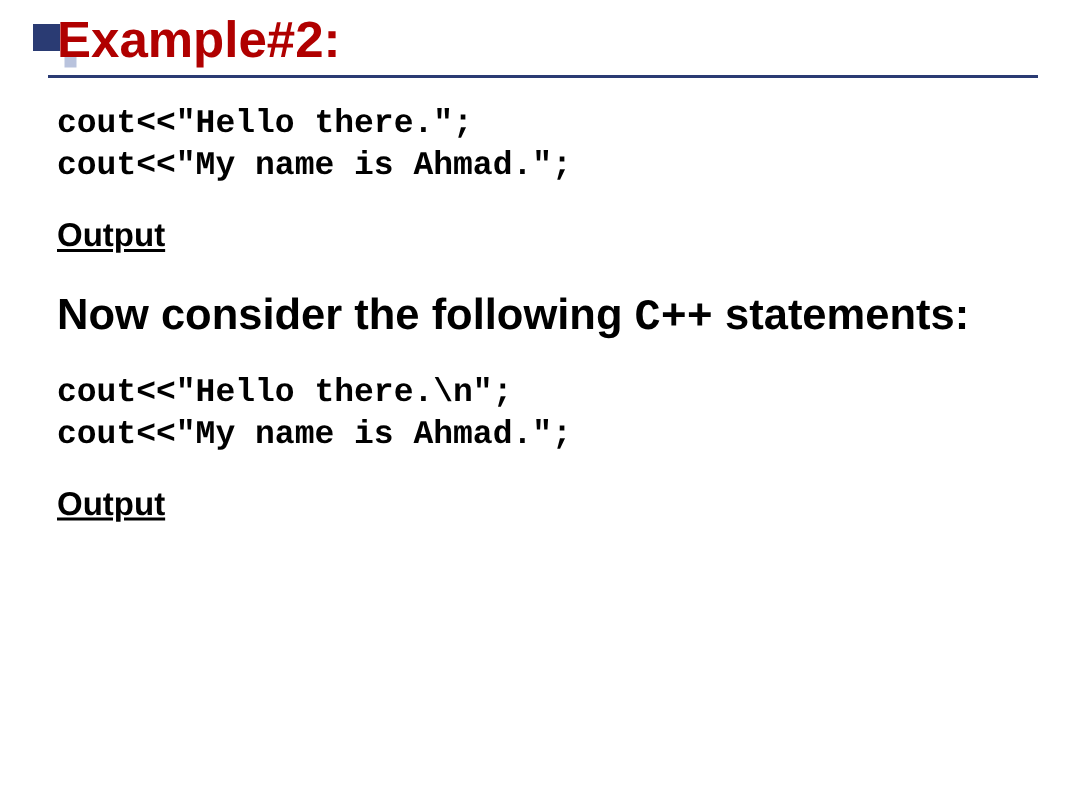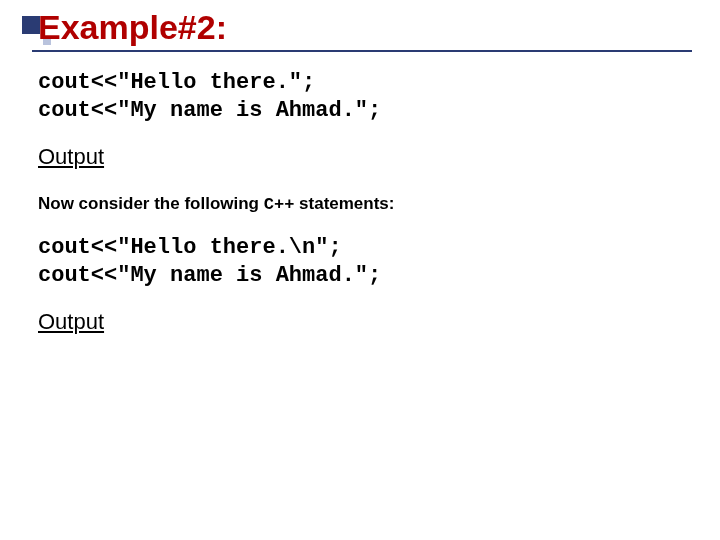--- a/index.html
+++ b/index.html
@@ -58,40 +58,40 @@
     font-family: "Courier New", Courier, monospace;
     font-weight: bold;
     font-size: 22px;
     color: #000;
     line-height: 1.25;
     white-space: pre;
     margin: 0 0 20px 0;
   }
   .output-label {
     font-family: Arial, sans-serif;
-    font-weight: normal;
+    font-weight: bold;
     font-size: 22px;
     color: #000;
     text-decoration: underline;
     margin: 0 0 24px 0;
     display: block;
   }
   .result {
     font-family: "Courier New", Courier, monospace;
     font-weight: bold;
     font-size: 22px;
     color: #000;
     line-height: 1.25;
     white-space: pre;
     margin: 0;
   }
   .narrative {
     font-family: Arial, sans-serif;
     font-weight: bold;
-    font-size: 17px;
+    font-size: 29px;
     color: #000;
     margin: 0 0 20px 0;
   }
   .narrative .mono {
     font-family: "Courier New", Courier, monospace;
   }
   .block { margin-bottom: 20px; }
 </style>
 </head>
 <body>

